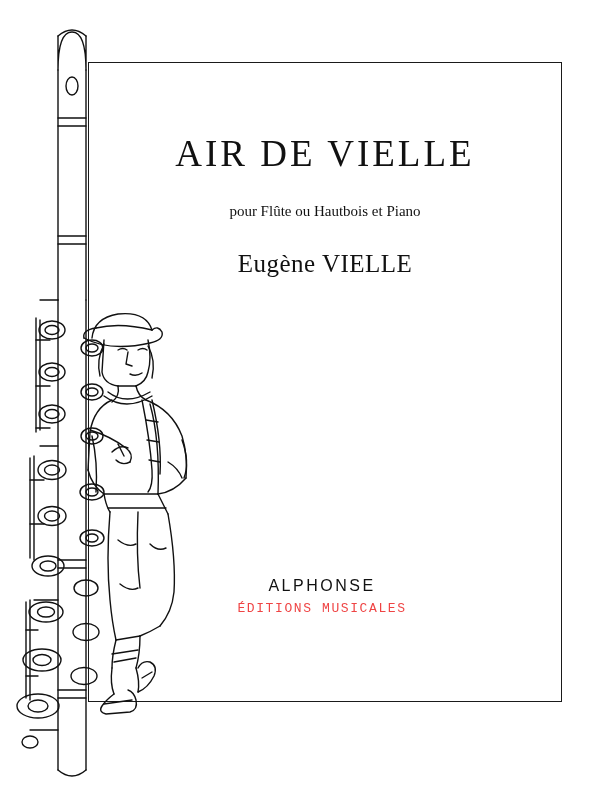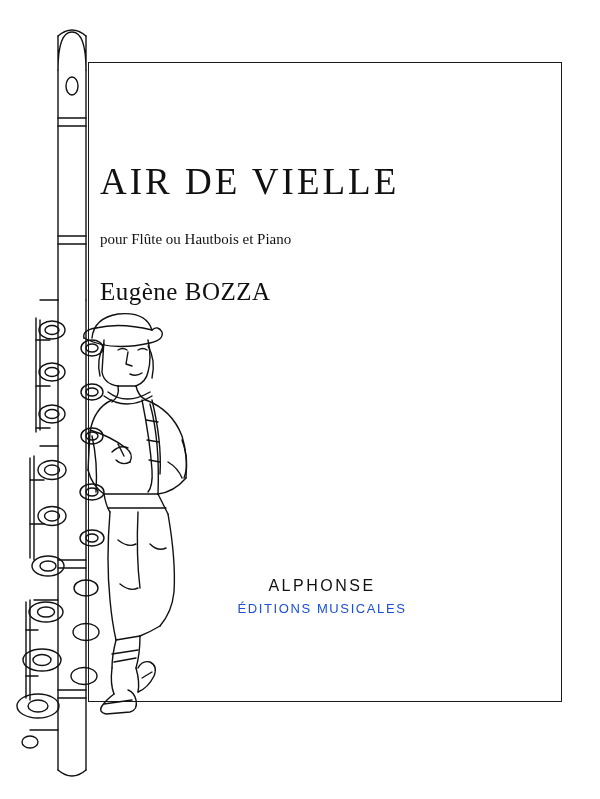--- a/index.html
+++ b/index.html
@@ -40,23 +40,23 @@
     top: 3px;
     right: 3px;
     bottom: 3px;
     border: 0px solid transparent;
   }
 
   
   #title-block {
     position: absolute;
     left: 100px;
-    top: 160px;
+    top: 132px;
     width: 450px;
-    text-align: left;
+    text-align: center;
   }
   #main-title {
     font-family: "Liberation Serif", serif;
     font-size: 37px;
     letter-spacing: 3px;
     font-weight: normal;
     margin: 0;
     color: #111111;
   }
   #subtitle {
@@ -93,24 +93,24 @@
   }
   #publisher-name-main {
     font-family: "Liberation Sans", sans-serif;
     font-size: 37px;
     letter-spacing: 1px;
     color: #111111;
     line-height: 1.0;
     padding-top: 2px;
   }
   #publisher-tagline {
-    font-family: Liberation Sans, sans-serif;
+    font-family: Liberation Mono, monospace;
     font-size: 13px;
     letter-spacing: 1.6px;
-    color: #1d4ed8;
+    color: #ef4444;
     padding-top: 6px;
   }
 
   
   #artwork {
     position: absolute;
     left: 0;
     top: 0;
     width: 600px;
     height: 799px;
@@ -277,21 +277,21 @@
 
         <path d="M112,654 L138,650"></path>
         <path d="M114,662 L136,658"></path>
       </g>
     </g>
   </svg>
 
   <div id="title-block">
     <h1 id="main-title">AIR DE VIELLE</h1>
     <p id="subtitle">pour Flûte ou Hautbois et Piano</p>
-    <p id="composer">Eugène BOZZA</p>
+    <p id="composer">Eugène VIELLE</p>
   </div>
 
   <div id="publisher-block">
     <div id="publisher-name-top">ALPHONSE</div>
     <div id="publisher-tagline">ÉDITIONS MUSICALES</div>
   </div>
 
 </div>
 
 </body></html>

